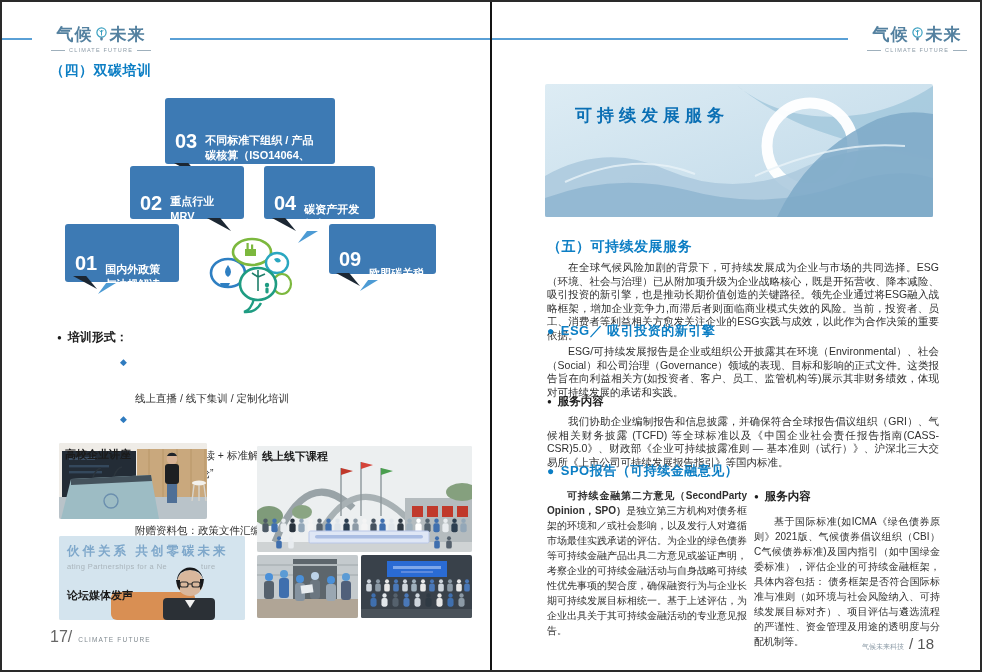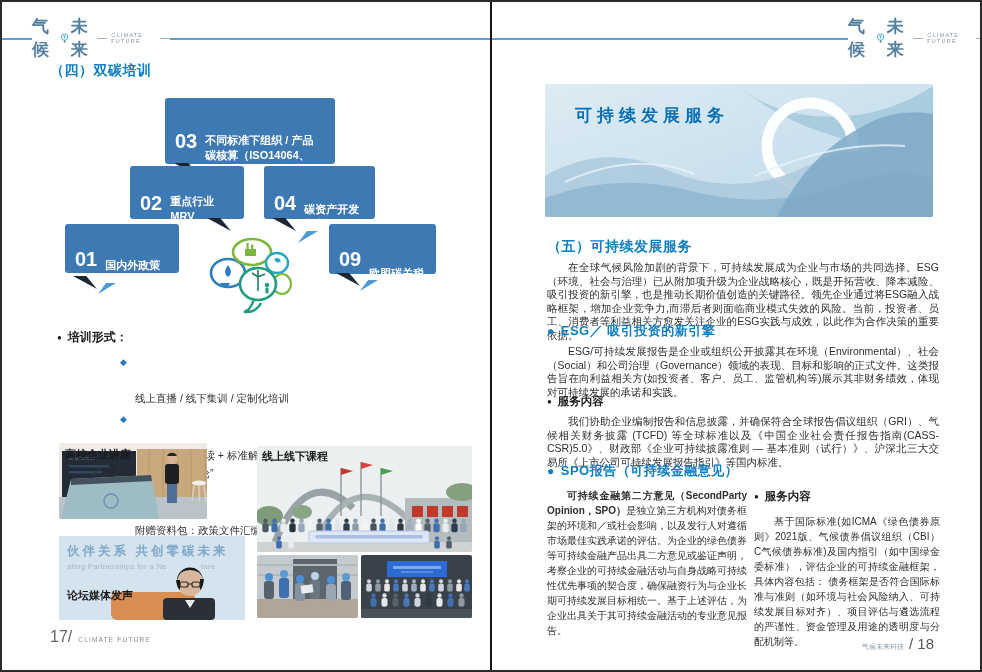--- a/index.html
+++ b/index.html
@@ -1,21 +1,21 @@
 <!DOCTYPE html>
 <html><head>
 <meta charset="utf-8">
 <style>
   html,body{margin:0;padding:0;background:#e8e8e8;}
   #canvas{position:relative;width:982px;height:672px;background:#fff;border:2px solid #2a2a2a;box-sizing:border-box;overflow:hidden;
     font-family:"Liberation Sans","DejaVu Sans",sans-serif;color:#222;}
   .abs{position:absolute;}
   
   .hline{position:absolute;top:36px;height:2px;background:#5aa0d6;}
-  .logo{position:absolute;top:16px;width:138px;height:40px;background:#fff;display:flex;flex-direction:row;align-items:center;justify-content:center;gap:1px;}
+  .logo{position:absolute;top:16px;width:138px;height:40px;background:#fff;display:flex;flex-direction:column;align-items:center;justify-content:center;gap:1px;}
   .logo-cn{display:flex;align-items:center;gap:2px;font-size:17px;font-weight:bold;color:#53809f;letter-spacing:1px;}
   .logo-en{display:flex;align-items:center;gap:4px;font-size:5.5px;color:#8b9aa6;letter-spacing:1.2px;}
   .logo-dash{width:14px;height:1px;background:#9fb0bc;}
   
   .sec-title{position:absolute;font-size:14px;font-weight:bold;color:#0c7ec4;letter-spacing:.5px;}
   .blue-h{position:absolute;font-size:13px;font-weight:bold;color:#0c7ec4;letter-spacing:.5px;display:flex;align-items:center;gap:6px;}
   .blue-h .b{font-size:12px;}
   .black-h{position:absolute;font-size:11.5px;font-weight:bold;color:#1c1c1c;display:flex;align-items:center;gap:6px;}
   .black-h .b{font-size:8px;color:#1c1c1c;}
   
@@ -116,21 +116,21 @@
   <div class="tail" style="left:205px;top:216px;width:24px;height:13px"></div>
 
   <div class="dbox" style="left:262px;top:164px;width:111px;height:53px">
     <span class="dnum">04</span>
     <span class="dtext">碳资产开发
 与交易</span>
   </div>
   <div class="tail" style="left:270px;top:216px;width:24px;height:13px"></div>
   <div class="tail blue" style="left:296px;top:229px;width:20px;height:12px"></div>
 
-  <div class="dbox" style="left:63px;top:222px;width:114px;height:49px">
+  <div class="dbox" style="left:63px;top:222px;width:114px;height:58px">
     <span class="dnum">01</span>
     <span class="dtext">国内外政策
 与法规解读</span>
   </div>
   <div class="tail" style="left:71px;top:274px;width:24px;height:13px"></div>
   <div class="tail blue" style="left:96px;top:281px;width:18px;height:11px"></div>
 
   <div class="dbox" style="left:327px;top:222px;width:107px;height:50px">
     <span class="dnum">09</span>
     <span class="dtext">欧盟碳关税</span>

